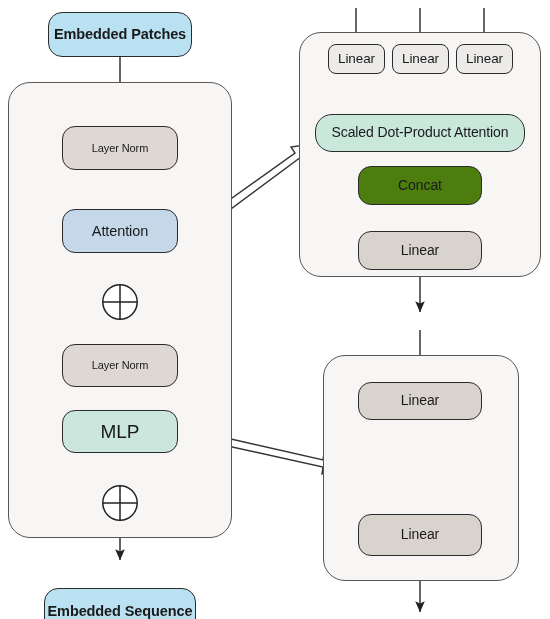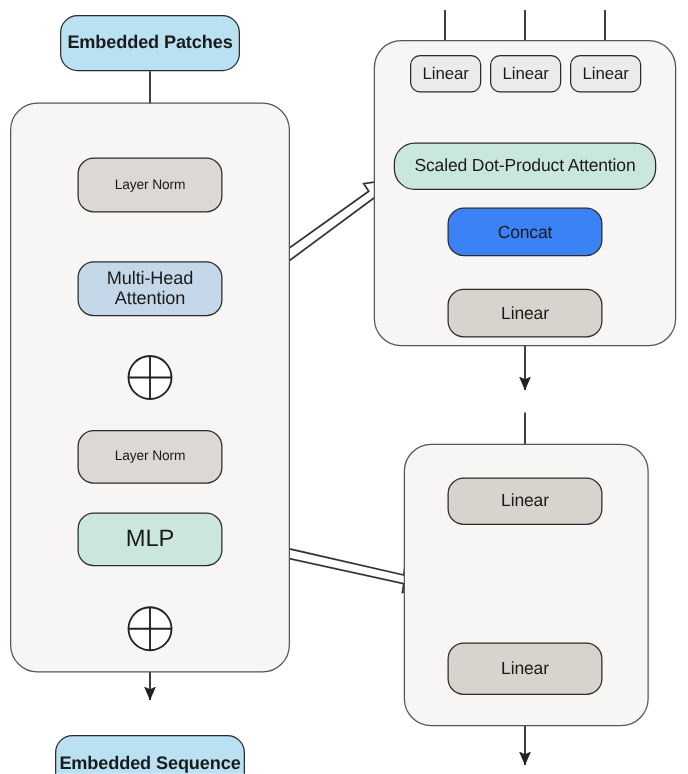--- a/index.html
+++ b/index.html
@@ -35,21 +35,21 @@
     background:#b9e1f2;
     border:1.6px solid #2b2b2b;
     border-radius:14px;
     font-weight:bold;
     font-size:14.5px;
   }
   .lnorm{background:#ddd8d3;font-size:11px;}
   .mha{background:#c4d8ea;font-size:14.5px;}
   .mlp{background:#cbe7dd;font-size:19px;}
   .sdpa{background:#cae7dc;font-size:14px;border-radius:17px;}
-  .concat{background:#3b82f6;font-size:14px;text-align:center;}
+  .concat{background:#4d7c0f;font-size:14px;text-align:center;}
   .lin-gray{background:#d9d3cd;font-size:14px;}
   .lin-small{background:#ecebe9;font-size:13.5px;border-radius:8px;border-width:1.5px;}
   .gelu{background:#ccdcea;font-size:14px;}
 </style>
 </head>
 <body>
 
 <div id="canvas">
 
   <svg class="wires" viewBox="0 0 550 619">
@@ -112,21 +112,20 @@
 
   <div class="node io" style="left:48px;top:12px;width:144px;height:45px;">
     <span>Embedded Patches</span>
   </div>
 
   <div class="node lnorm" style="left:62px;top:126px;width:116px;height:44px;">
     <span>Layer Norm</span>
   </div>
 
   <div class="node mha" style="left:62px;top:209px;width:116px;height:44px;flex-direction:column;">
-    <span>Multi-Head</span>
     <span>Attention</span>
   </div>
 
   <svg style="position:absolute;left:101px;top:283px;width:38px;height:38px;" viewBox="0 0 38 38">
     <circle cx="19" cy="19" r="17.2" fill="#fff" stroke="#222" stroke-width="1.5"></circle>
     <line x1="19" y1="1.8" x2="19" y2="36.2" stroke="#222" stroke-width="1.5"></line>
     <line x1="1.8" y1="19" x2="36.2" y2="19" stroke="#222" stroke-width="1.5"></line>
   </svg>
 
   <div class="node lnorm" style="left:62px;top:344px;width:116px;height:43px;">

